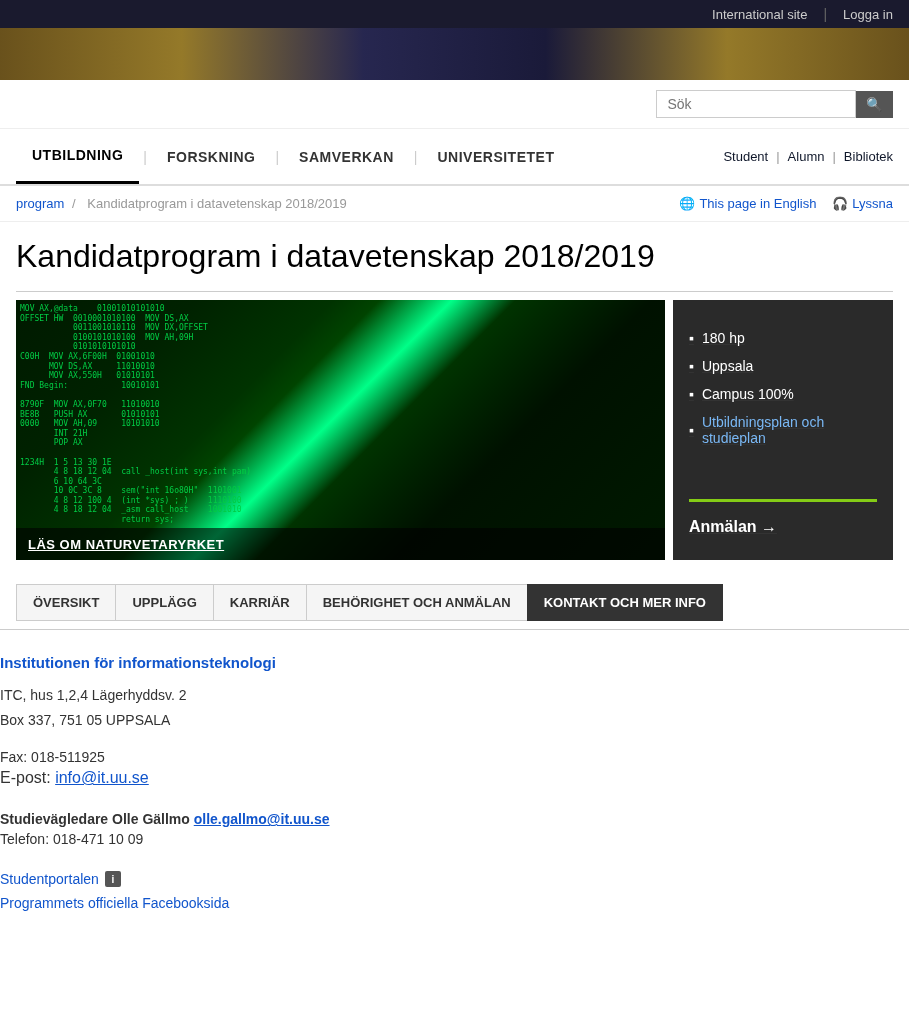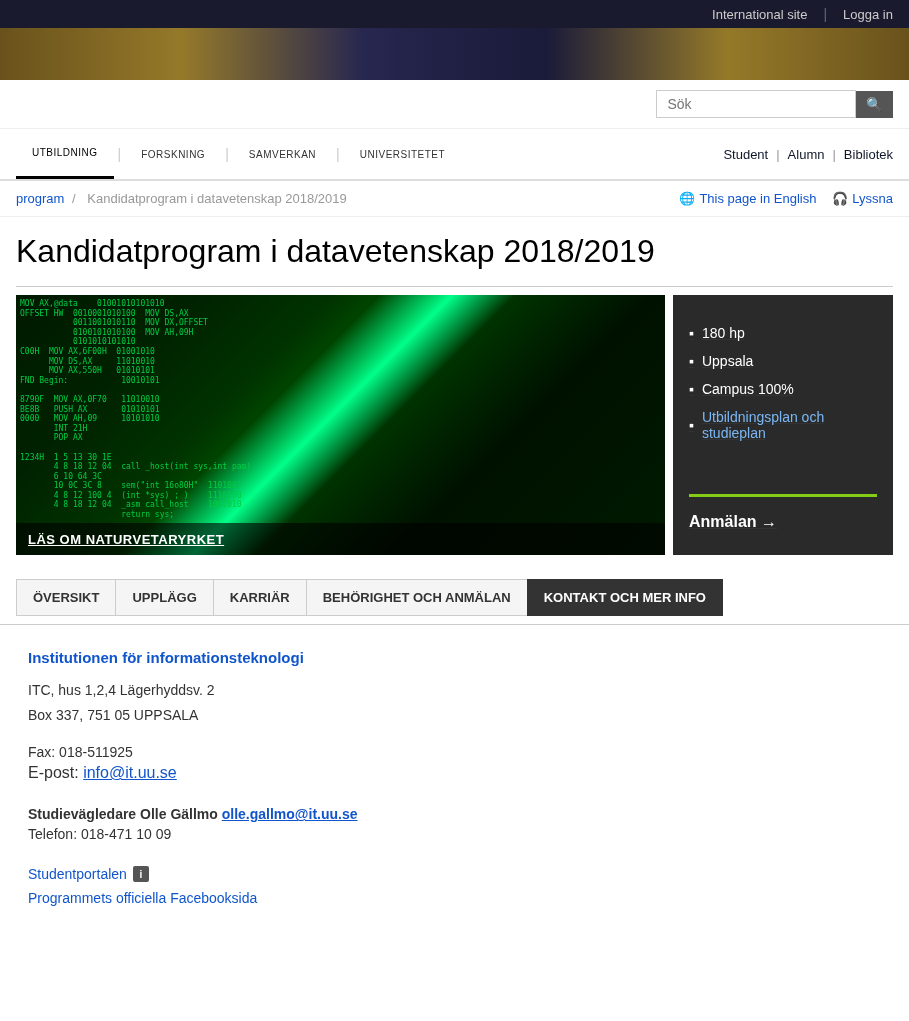--- a/index.html
+++ b/index.html
@@ -66,22 +66,22 @@
       align-items: center;
       padding: 0 16px;
     }
     .main-nav-primary {
       display: flex;
       align-items: center;
       flex: 1;
     }
     .nav-item {
       padding: 18px 16px;
-      font-size: 10px;
-      font-weight: normal;
+      font-size: 14px;
+      font-weight: bold;
       text-decoration: none;
       color: #333;
       cursor: pointer;
       letter-spacing: 0.5px;
     }
     .nav-item.active {
       color: #000;
       border-bottom: 3px solid #000;
     }
     .nav-sep {
@@ -244,21 +244,21 @@
     .tab:first-child { border-left: 1px solid #ccc; }
     .tab:last-child { border-right: 1px solid #ccc; }
     .tab.active {
       background: #333;
       color: #fff;
       border-color: #333;
     }
 
     
     .content-section {
-      padding: 24px 28px;
+      padding: 24px 0;
     }
     .institution-link {
       color: #1155cc;
       text-decoration: none;
       font-size: 15px;
       font-weight: bold;
       display: block;
       margin-bottom: 12px;
     }
     .address-block {

